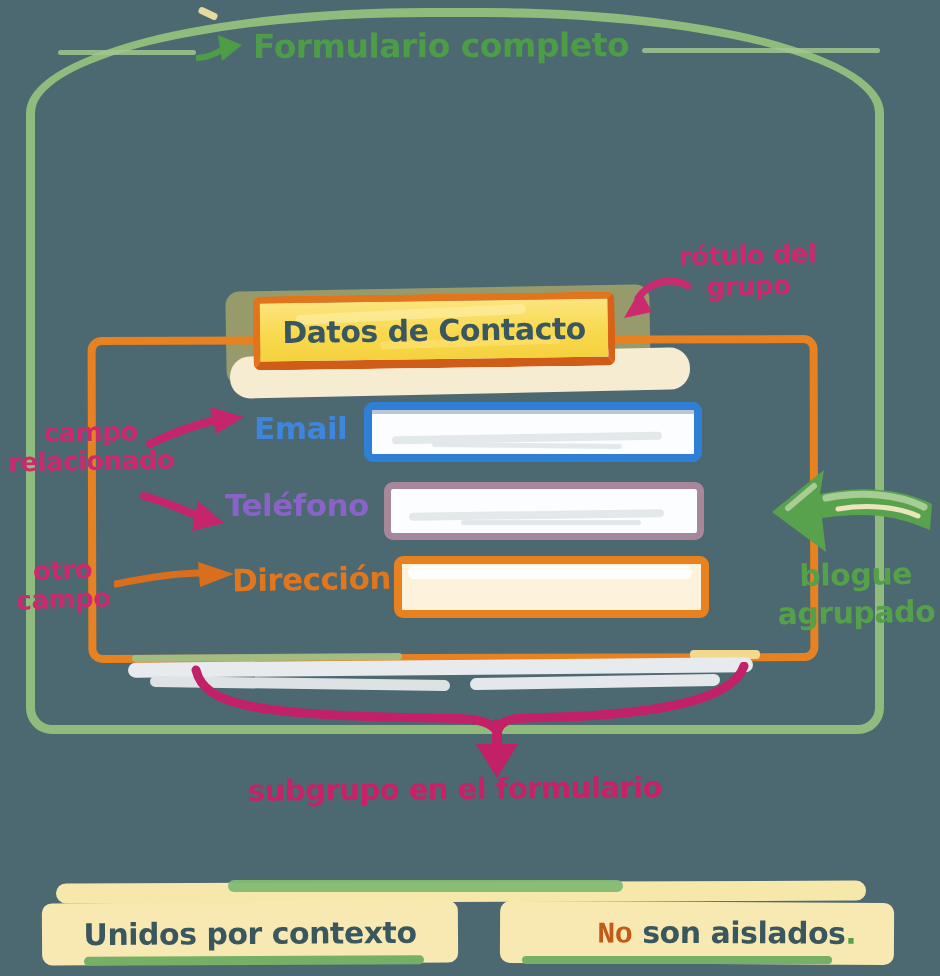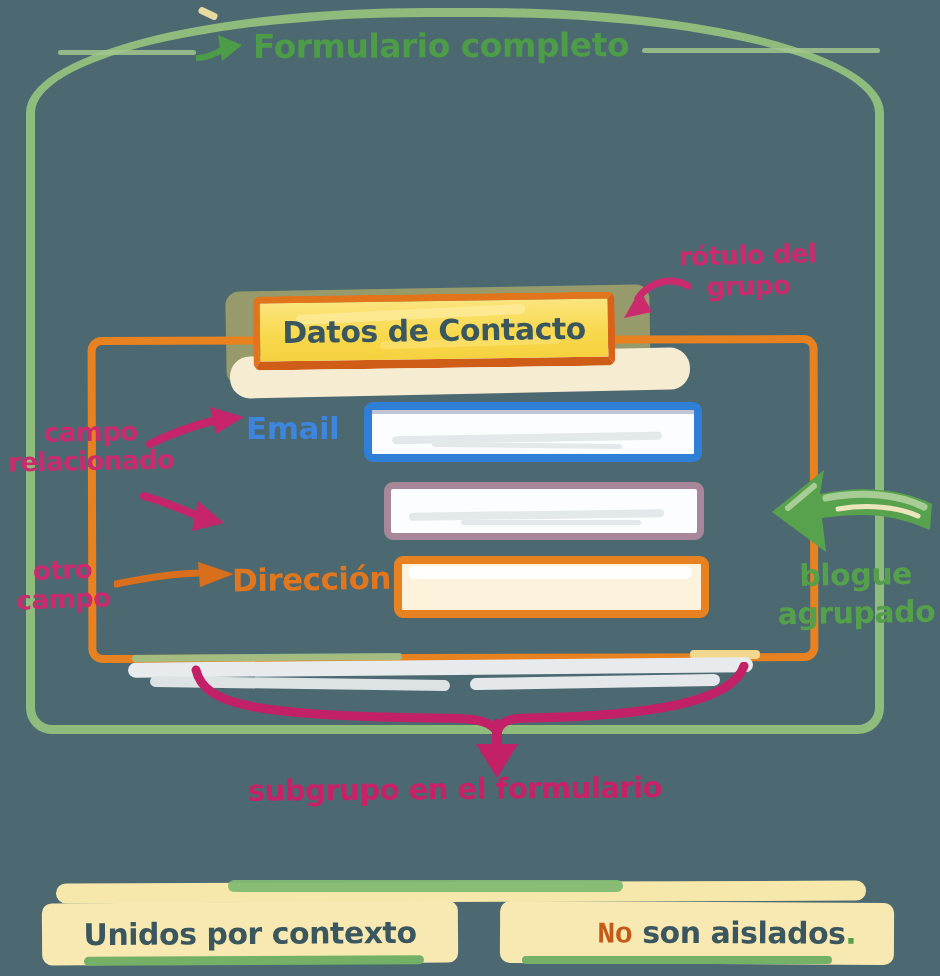--- a/index.html
+++ b/index.html
@@ -53,21 +53,21 @@
   }
   .tstreak1 { left:36px; top:8px;  width:230px; height:10px; background:#fdeb9a; opacity:.8; border-radius:5px; transform:rotate(-2deg); }
   .tstreak2 { left:120px; top:38px; width:180px; height:8px; background:#fbe06a; opacity:.8; border-radius:5px; transform:rotate(-1deg); }
 
   
   .rotulo   { left:648px; top:240px; width:200px; text-align:center; font-size:26px; line-height:1.2; color:#cb2a6e; transform:rotate(-1.5deg); }
   .rot-arrow{ left:618px; top:276px; width:74px; height:52px; }
 
   
   .flabel { font-size:31px; }
-  .lbl-email { left:246px; top:410px; color:#3d85dd; }
+  .lbl-email { left:254px; top:410px; color:#3d85dd; }
   .lbl-tel   { left:225px; top:487px; color:#8a63c8; }
   .lbl-dir   { left:232px; top:561px; color:#e0761e; transform:rotate(-1deg); }
 
   .inp { background:#fcfdfe; border-radius:9px; }
   .inp-email { left:364px; top:402px; width:338px; height:60px; border:8px solid #2f7fd6; box-shadow:inset 0 4px 0 rgba(25,55,110,.28); }
   .inp-tel   { left:384px; top:482px; width:320px; height:58px; border:7px solid #a8879b; }
   .inp-dir   { left:394px; top:556px; width:315px; height:62px; border:8px solid #e8811f; background:#fdf3dc; }
   .istreak { position:absolute; background:#e3e8ea; border-radius:4px; }
   .is1 { left:20px; top:24px; width:270px; height:8px; transform:rotate(-1deg); }
   .is2 { left:60px; top:33px; width:190px; height:5px; transform:rotate(0.6deg); }
@@ -153,20 +153,21 @@
   <div class="abs flabel lbl-email hand">Email</div>
   <div class="abs inp inp-email">
     <div class="istreak is1"></div>
     <div class="istreak is2"></div>
   </div>
 
   <svg class="abs arr-tel" viewBox="0 0 86 48">
     <path d="M4,8 C26,14 44,22 60,29" stroke="#c6256b" stroke-width="8" fill="none" stroke-linecap="round"></path>
     <polygon points="58,13 84,35 52,43" fill="#c6256b"></polygon>
   </svg>
+  <div class="abs flabel lbl-tel hand">Teléfono</div>
   <div class="abs inp inp-tel">
     <div class="istreak is3"></div>
     <div class="istreak is4"></div>
   </div>
 
   <svg class="abs arr-dir" viewBox="0 0 122 32">
     <path d="M2,24 C36,17 66,13 88,13" stroke="#d96e1c" stroke-width="7" fill="none" stroke-linecap="round"></path>
     <polygon points="84,2 120,14 86,27" fill="#d96e1c"></polygon>
   </svg>
   <div class="abs flabel lbl-dir hand">Dirección</div>

